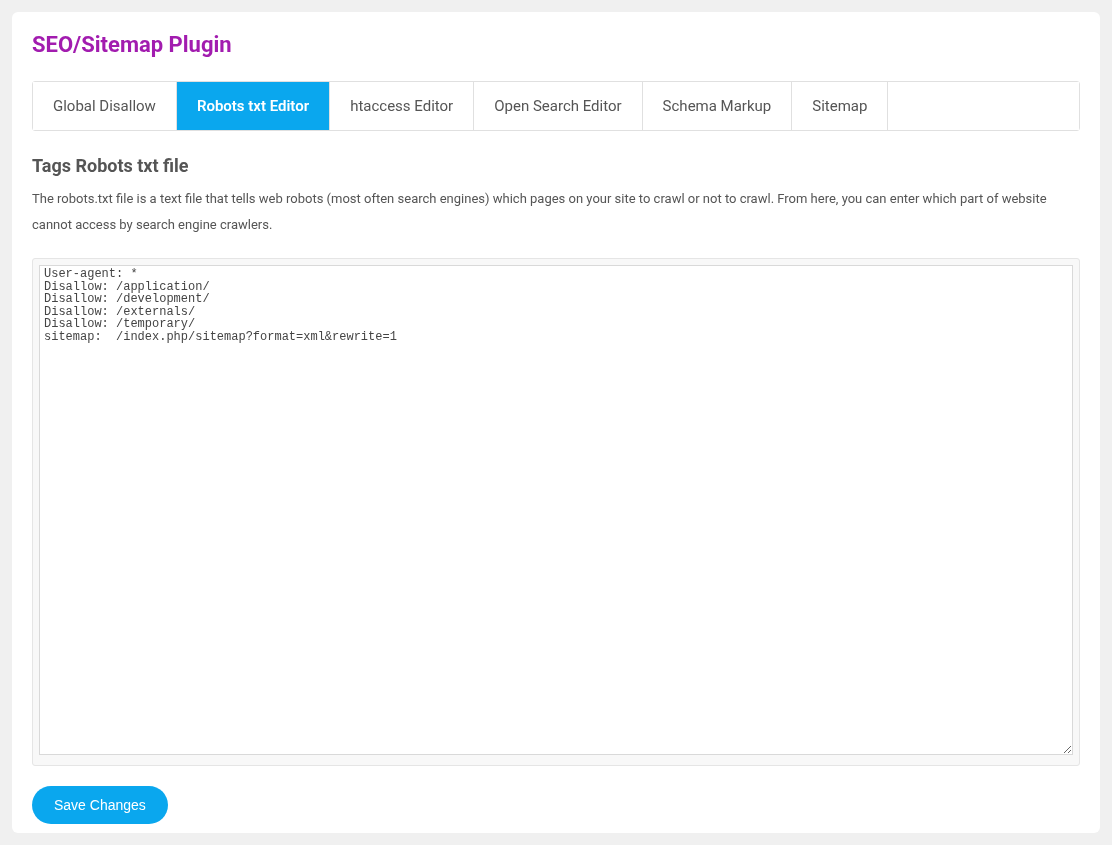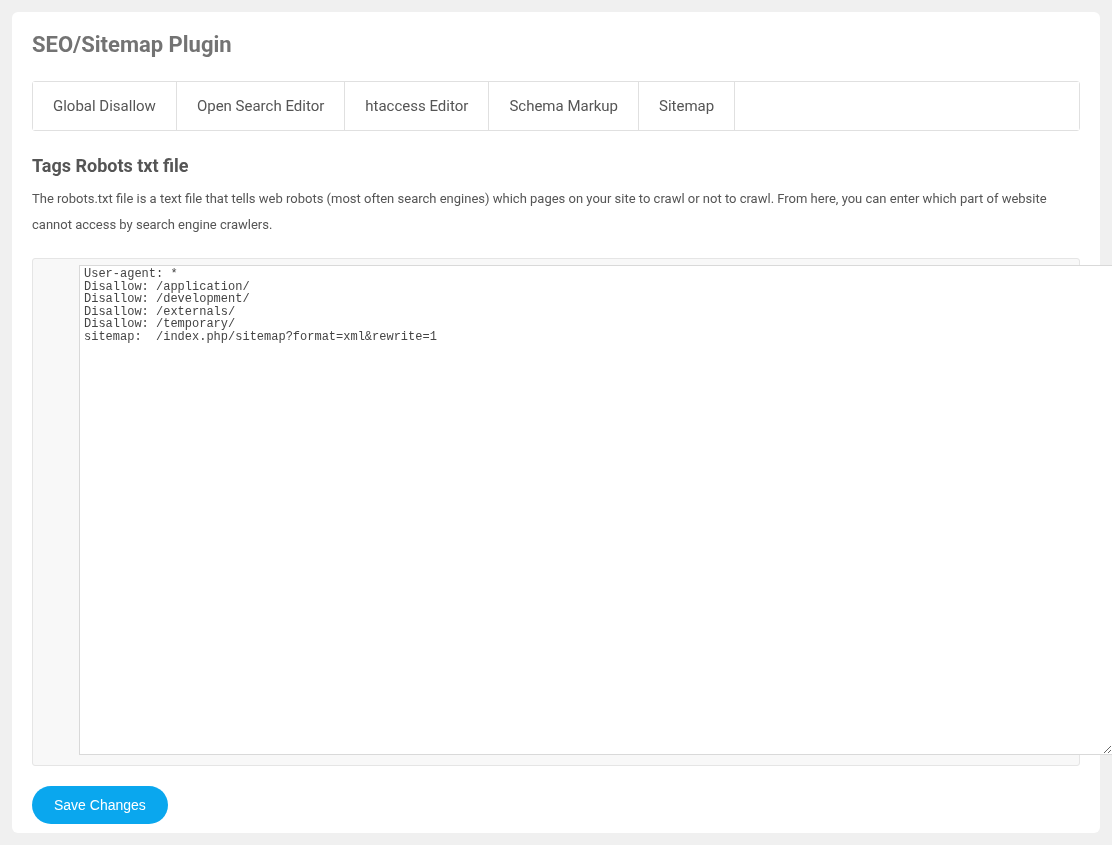--- a/index.html
+++ b/index.html
@@ -16,21 +16,21 @@
     }
     .panel {
       background: #fff;
       border-radius: 6px;
       padding: 20px;
       height: 100%;
     }
     .page-title {
       font-size: 22px;
       font-weight: 700;
-      color: #737373;
+      color: #a21caf;
       margin-bottom: 24px;
     }
     .tabs {
       display: flex;
       border: 1px solid #e0e0e0;
       border-radius: 3px;
       margin-bottom: 24px;
     }
     .tab {
       padding: 15px 20px;
@@ -78,43 +78,43 @@
       background: #fff;
       border: 1px solid #d9d9d9;
       font-family: "Courier New", Courier, monospace;
       font-size: 12px;
       line-height: 1.05;
       color: #444;
       padding: 2px 4px;
       white-space: pre;
       resize: both;
       outline: none;
-      margin-left: 40px;
     }
     .save-button {
       background: #0aa7ee;
       color: #fff;
       border: none;
       border-radius: 20px;
       padding: 11px 22px;
       font-size: 14px;
       font-weight: 400;
       cursor: pointer;
     }
   </style>
 </head>
 <body>
 
 <div class="panel">
   <h1 class="page-title">SEO/Sitemap Plugin</h1>
 
   <div class="tabs">
     <div class="tab">Global Disallow</div>
+    <div class="tab active">Robots txt Editor</div>
+    <div class="tab">htaccess Editor</div>
     <div class="tab">Open Search Editor</div>
-    <div class="tab">htaccess Editor</div>
     <div class="tab">Schema Markup</div>
     <div class="tab">Sitemap</div>
     <div class="tab filler"></div>
   </div>
 
   <h2 class="section-title">Tags Robots txt file</h2>
   <p class="section-desc">The robots.txt file is a text file that tells web robots (most often search engines) which pages on your site to crawl or not to crawl. From here, you can enter which part of website cannot access by search engine crawlers.</p>
 
   <div class="editor-area">
     <textarea class="code-textarea" spellcheck="false" style="">User-agent: *

